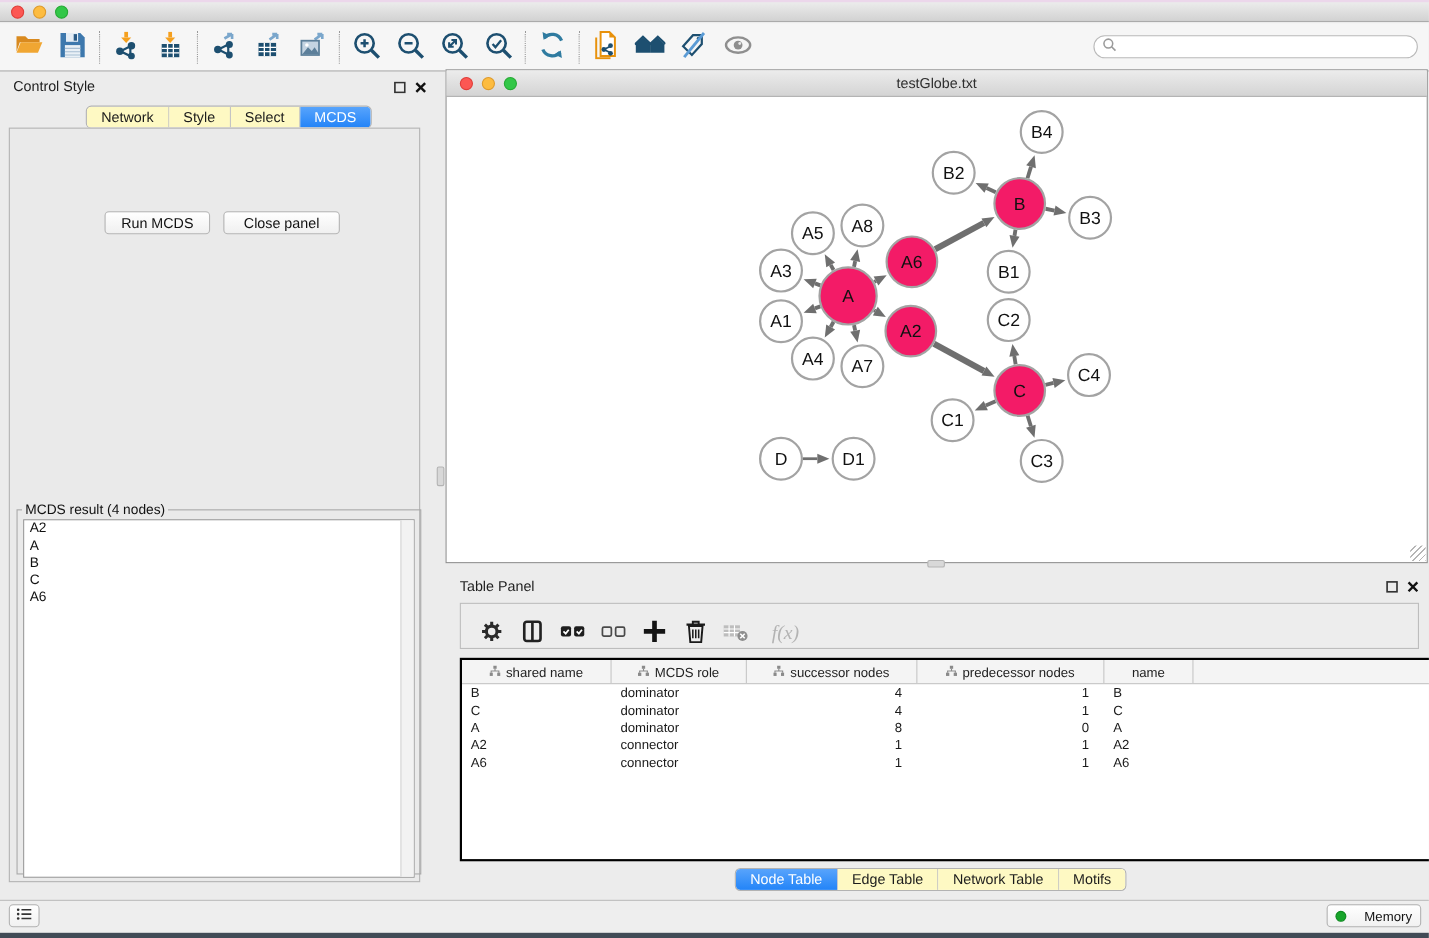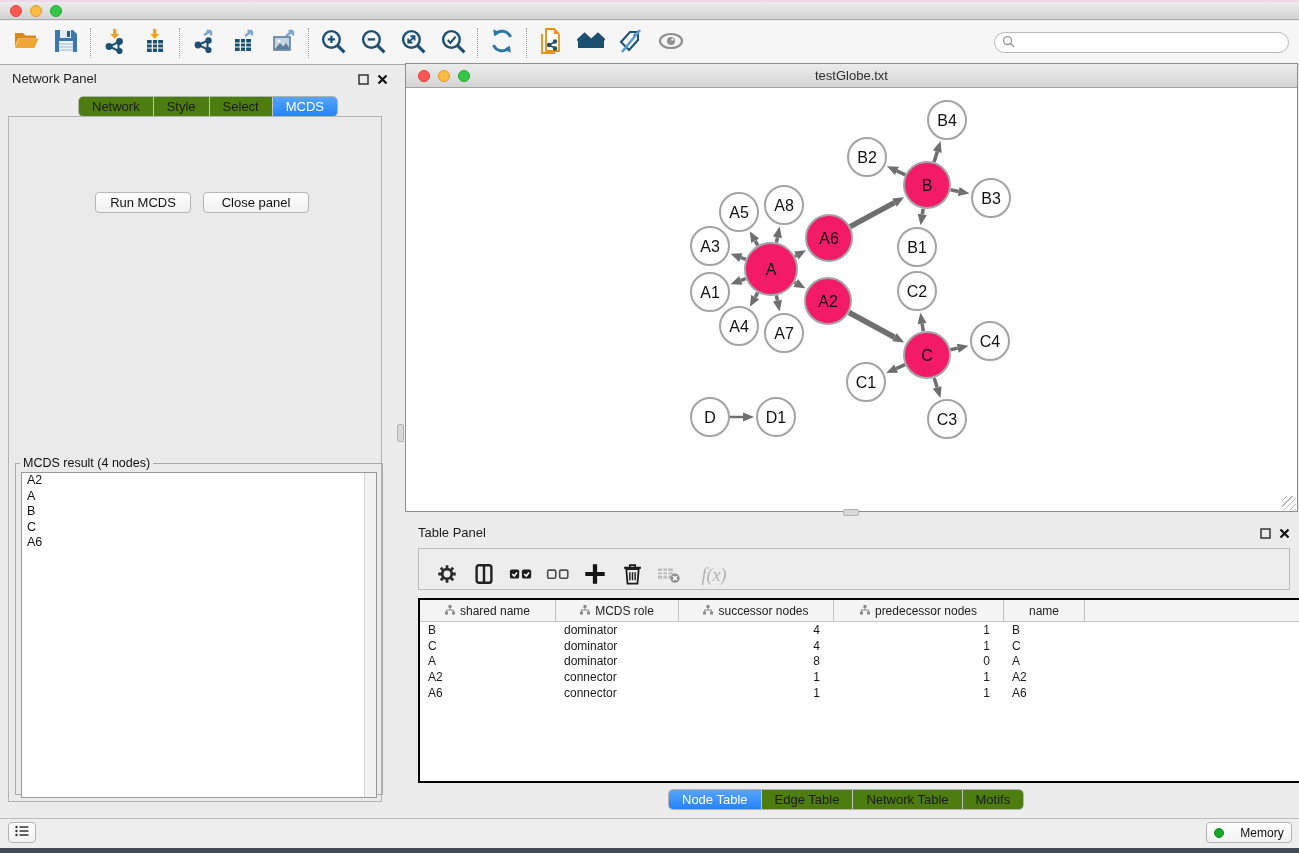--- a/index.html
+++ b/index.html
@@ -26,21 +26,21 @@
   .sep { width:1px; height:30px; border-left:1px dotted #999; margin:0 4px; }
   .search { position:absolute; right:10px; top:11px; width:295px; height:21px;
     background:#fff; border:1px solid #b9b9b9; border-radius:11px; display:flex; align-items:center; padding-left:7px; }
   .search input { border:none; outline:none; flex:1; font-size:12px; background:transparent; margin-left:4px; }
 
   
   .cp-title { left:12px; top:71px; font-size:13px; color:#1e1e1e; }
   .panel-ctl { position:absolute; width:13px; height:13px; display:flex; align-items:center; justify-content:center; }
   .segbar { position:absolute; display:inline-flex; height:21px; border:1px solid #b2b2b2;
     border-radius:5px; overflow:hidden; background:#fff; }
-  .seg { border:none; background:#4d7c0f; font-size:13px; color:#1c1c1c; padding:0 13px;
+  .seg { border:none; background:#fef9c3; font-size:13px; color:#1c1c1c; padding:0 13px;
     border-right:1px solid #c4c4c4; line-height:19px; cursor:default; }
   .seg:last-child { border-right:none; }
   .seg.sel { background:linear-gradient(#58a4fc,#2384f8); color:#fff; }
   .cp-content { left:8px; top:116px; width:374px; height:686px; border:1px solid #b4b4b4; background:#eaeaea; }
   .opt-label { position:absolute; left:0; top:18px; width:100%; text-align:center; font-size:13px; color:#111; }
   .combo { position:absolute; left:36px; top:42px; width:312px; height:22px; background:#fff;
     border:1px solid #ababab; border-radius:4px; display:flex; align-items:center; }
   .combo-text { flex:1; font-size:13px; padding-left:8px; color:#111; white-space:nowrap; overflow:hidden; }
   .combo-step { width:20px; height:20px; margin:0; border-radius:0 3px 3px 0;
     background:linear-gradient(#7ab5fd,#2c7ef8); display:flex; align-items:center; justify-content:center; }
@@ -232,21 +232,21 @@
     </button>
   <div class="search">
     <span><svg width="13" height="13" viewBox="0 0 14 14">
           <circle cx="6" cy="6" r="4.3" fill="none" stroke="#9a9a9a" stroke-width="1.5"></circle>
           <path d="M9.2 9.2L13 13" stroke="#9a9a9a" stroke-width="1.6"></path>
         </svg></span>
     <input value="" style="">
   </div>
 </div>
 
-<div class="abs cp-title">Network Panel</div>
+<div class="abs cp-title">Control Style</div>
 <div class="panel-ctl" style="left:357px; top:73px;">
     <svg width="11" height="11">
       <rect x="1" y="1" width="9" height="9" fill="none" stroke="#333" stroke-width="1.5"></rect>
     </svg>
   </div>
 <div class="panel-ctl" style="left:376px; top:73px;">
     <svg width="11" height="11">
       <path d="M1.5 1.5l8 8M9.5 1.5l-8 8" stroke="#111" stroke-width="2.2"></path>
     </svg>
   </div>

